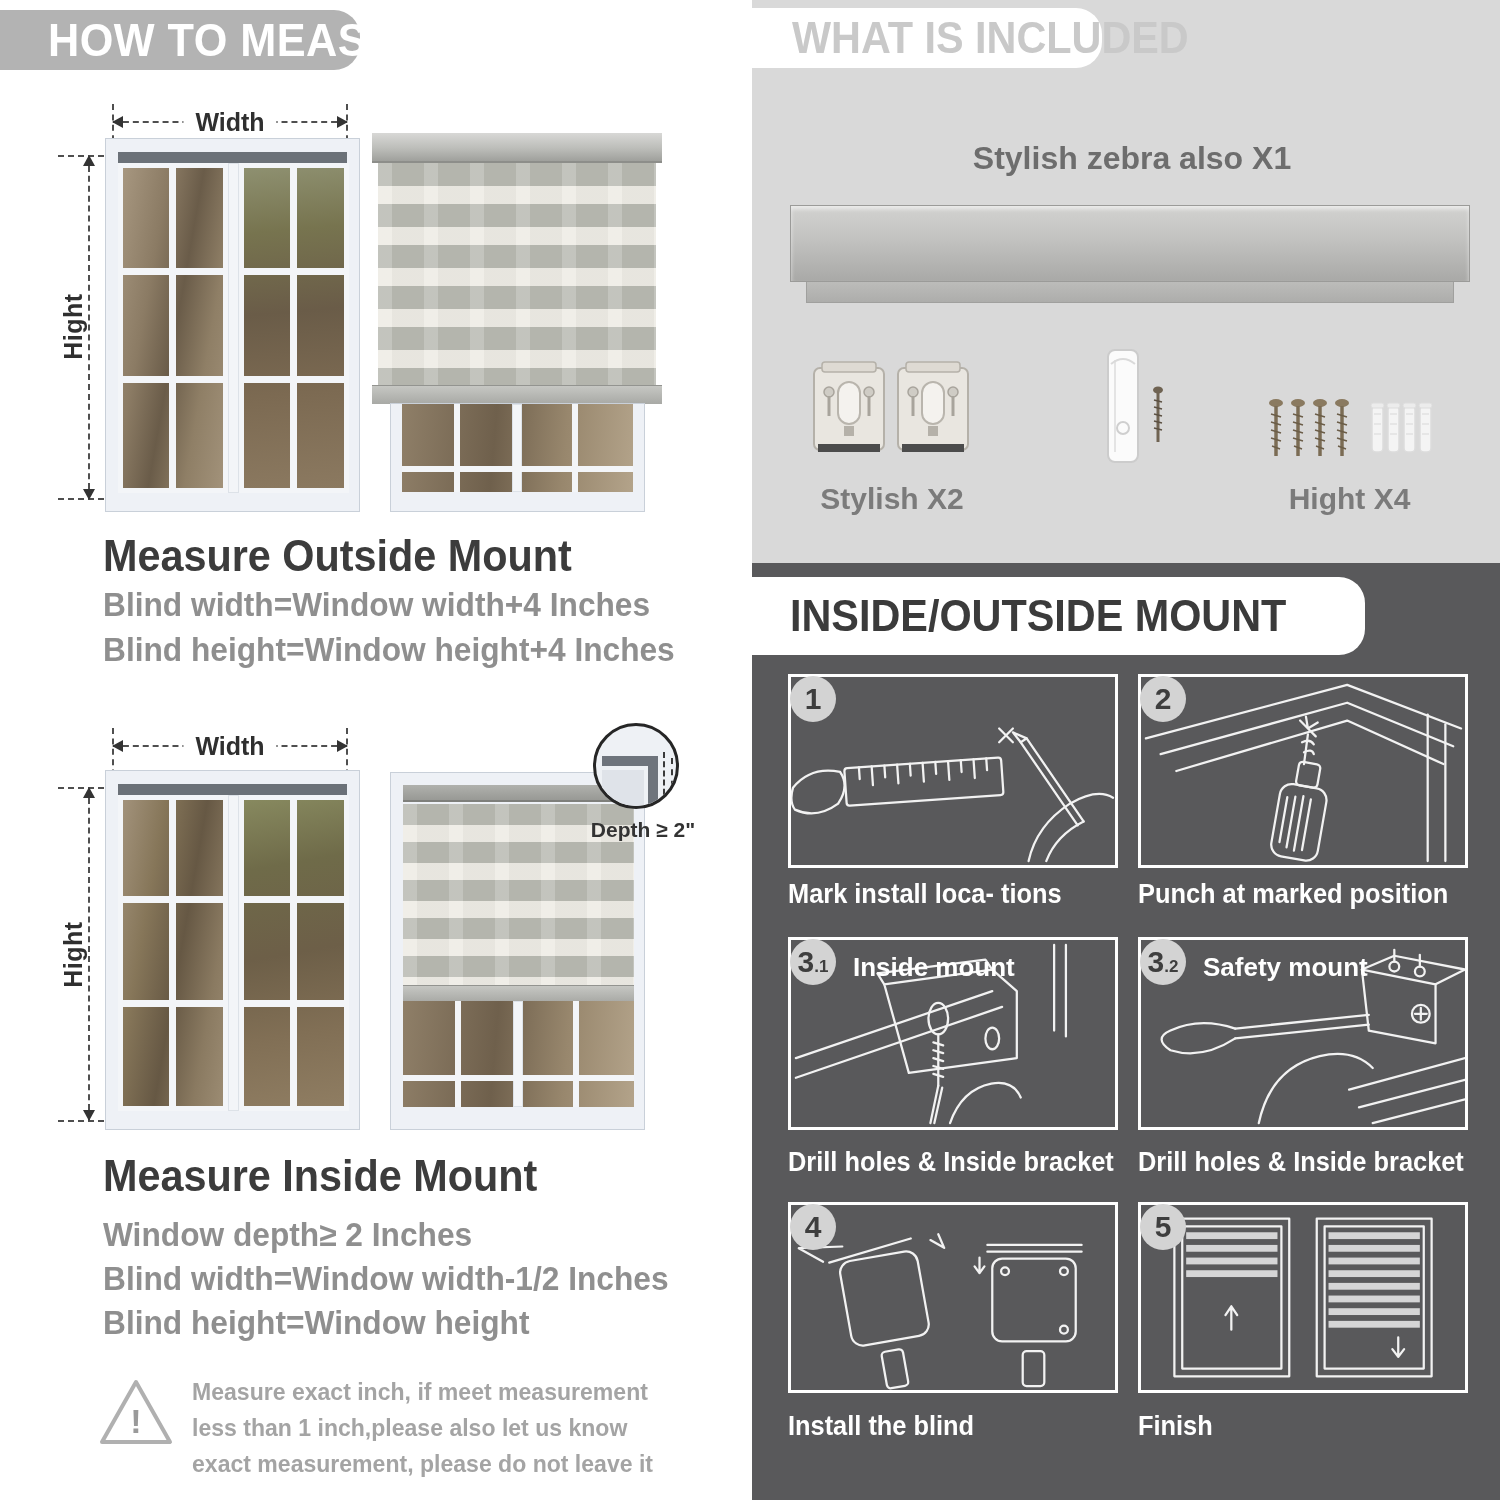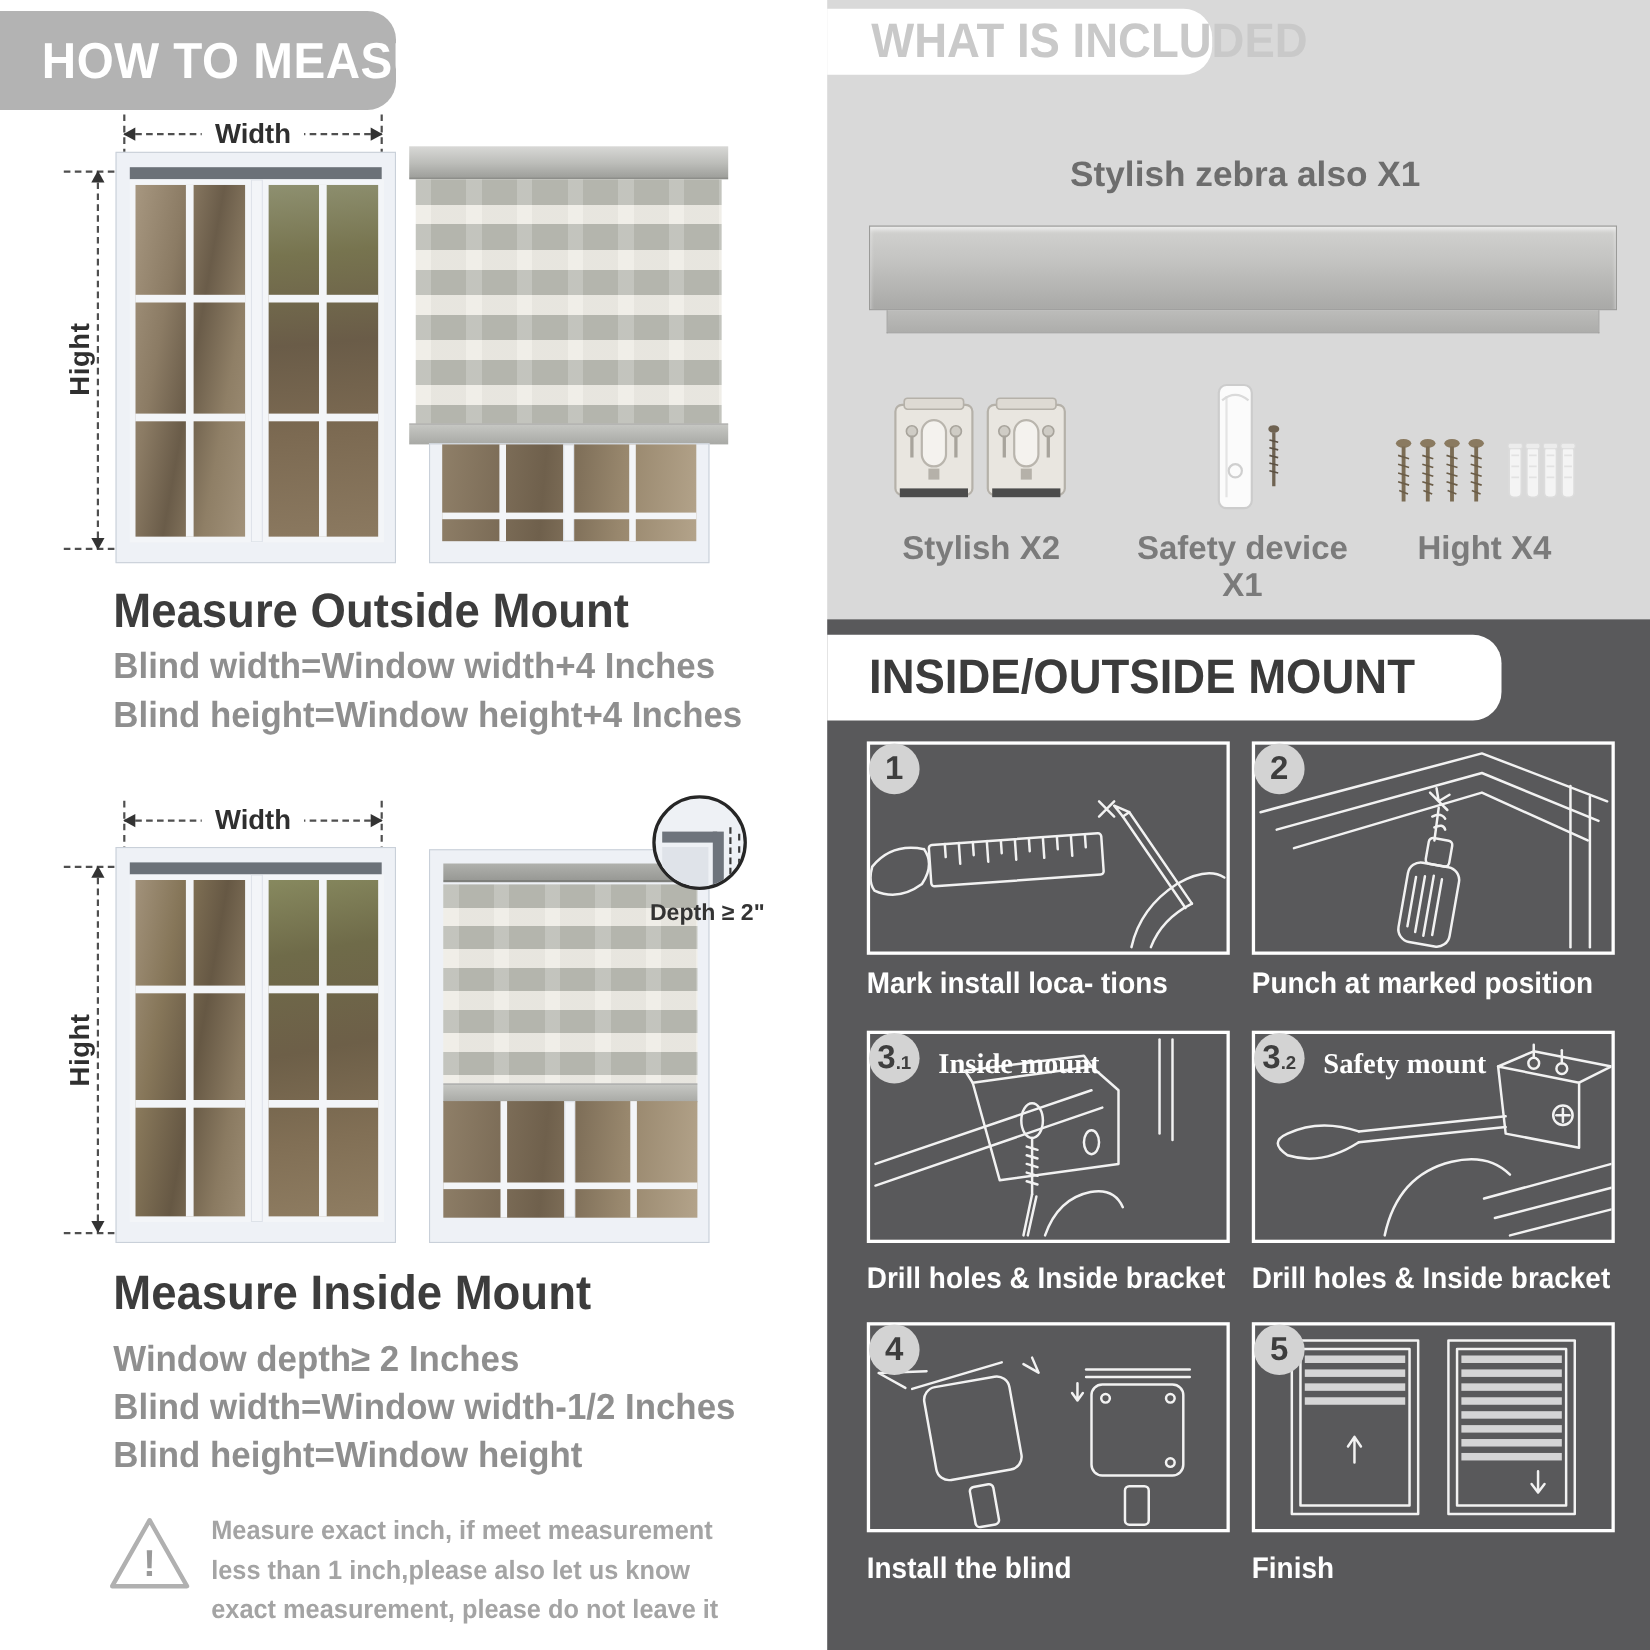--- a/index.html
+++ b/index.html
@@ -3,22 +3,22 @@
 <meta charset="utf-8">
 <style>
   html,body{margin:0;padding:0;background:#fff;}
   .canvas{position:relative;width:1500px;height:1500px;overflow:hidden;background:#fff;
           font-family:"Liberation Sans",sans-serif;}
   .abs{position:absolute;}
   .cond{transform:scaleX(.94);transform-origin:0 50%;}
   .cond96{transform:scaleX(.96);transform-origin:0 50%;}
 
   
-  .header-left{position:absolute;left:0;top:10px;width:360px;height:90px;background:#b3b3b3;
-    border-radius:0 26px 26px 0;display:flex;align-items:center;padding-left:38px;box-sizing:border-box;}
+  .header-left{position:absolute;left:0;top:10px;width:360px;height:60px;background:#b3b3b3;
+    border-radius:0 26px 26px 0;display:flex;align-items:center;padding-left:48px;box-sizing:border-box;}
   .header-left span{color:#fff;font-size:46px;font-weight:bold;letter-spacing:.5px;white-space:nowrap;}
 
   .arrow-h{position:absolute;height:0;border-top:2px dashed #4f4f4f;}
   .arrow-h::before{content:"";position:absolute;left:-1px;top:-7px;border:6px solid transparent;
     border-right:11px solid #333;border-left:0;}
   .arrow-h::after{content:"";position:absolute;right:-1px;top:-7px;border:6px solid transparent;
     border-left:11px solid #333;border-right:0;}
   .arrow-h .lbl{position:absolute;left:50%;top:-15px;transform:translateX(-50%);background:#fff;
     padding:0 12px;font-size:25px;font-weight:bold;color:#2f2f2f;white-space:nowrap;}
   .arrow-v{position:absolute;width:0;border-left:2px dashed #4f4f4f;}
@@ -76,21 +76,21 @@
 
   
   .mount-panel{position:absolute;left:752px;top:563px;width:748px;height:937px;background:#59595b;}
   .header-mount{position:absolute;left:0;top:14px;width:613px;height:78px;background:#fff;
     border-radius:0 26px 26px 0;display:flex;align-items:center;padding-left:38px;box-sizing:border-box;}
   .header-mount span{color:#3b3b3b;font-size:44px;font-weight:bold;white-space:nowrap;}
   .step-card{position:absolute;border:3px solid #fff;background:#59595b;box-sizing:border-box;}
   .badge{position:absolute;left:-1px;top:-1px;width:46px;height:46px;border-radius:50%;background:#d3d3d3;
     display:flex;align-items:center;justify-content:center;font-weight:bold;color:#3e3e3e;font-size:30px;}
   .badge .sub{font-size:17px;margin-top:10px;}
-  .inner-label{position:absolute;left:62px;top:12px;font-size:26px;font-weight:bold;color:#fff;white-space:nowrap;font-family:Liberation Serif, serif;}
+  .inner-label{position:absolute;left:62px;top:12px;font-size:26px;font-weight:bold;color:#fff;white-space:nowrap;}
   .caption{position:absolute;font-size:27px;font-weight:bold;color:#fff;white-space:nowrap;}
   .step-art{position:absolute;inset:0;width:100%;height:100%;}
 </style>
 </head>
 <body>
 
 <div class="canvas">
 
   <div class="header-left">
     <span class="cond">HOW TO MEASURE</span>
@@ -306,21 +306,20 @@
             <rect x="0" y="10" width="11" height="46" rx="4" fill="#f4f4f4" stroke="#dcdcdc" stroke-width="1.5"></rect>
             <rect x="-1" y="7" width="13" height="5" rx="2" fill="#ececec" stroke="#dcdcdc" stroke-width="1"></rect>
             <line x1="2" y1="18" x2="9" y2="18" stroke="#e2e2e2" stroke-width="1.5"></line>
             <line x1="2" y1="28" x2="9" y2="28" stroke="#e2e2e2" stroke-width="1.5"></line>
             <line x1="2" y1="38" x2="9" y2="38" stroke="#e2e2e2" stroke-width="1.5"></line>
           </g>
       </g>
     </svg>
 
     <div class="item-label" style="left:30px;width:220px;">Stylish X2</div>
-    <div class="item-label" style="left:270px;width:215px;">Safety device X1</div>
     <div class="item-label" style="left:505px;width:185px;">Hight X4</div>
   </div>
 
   <div class="mount-panel">
     <div class="header-mount">
       <span class="cond">INSIDE/OUTSIDE MOUNT</span>
     </div>
 
     <div class="step-card" style="left:36px;top:111px;width:330px;height:194px;">
       <svg class="step-art" viewBox="0 0 330 190" preserveAspectRatio="none" fill="none" stroke="#f2f2f2" stroke-width="2.3" stroke-linecap="round" stroke-linejoin="round">

